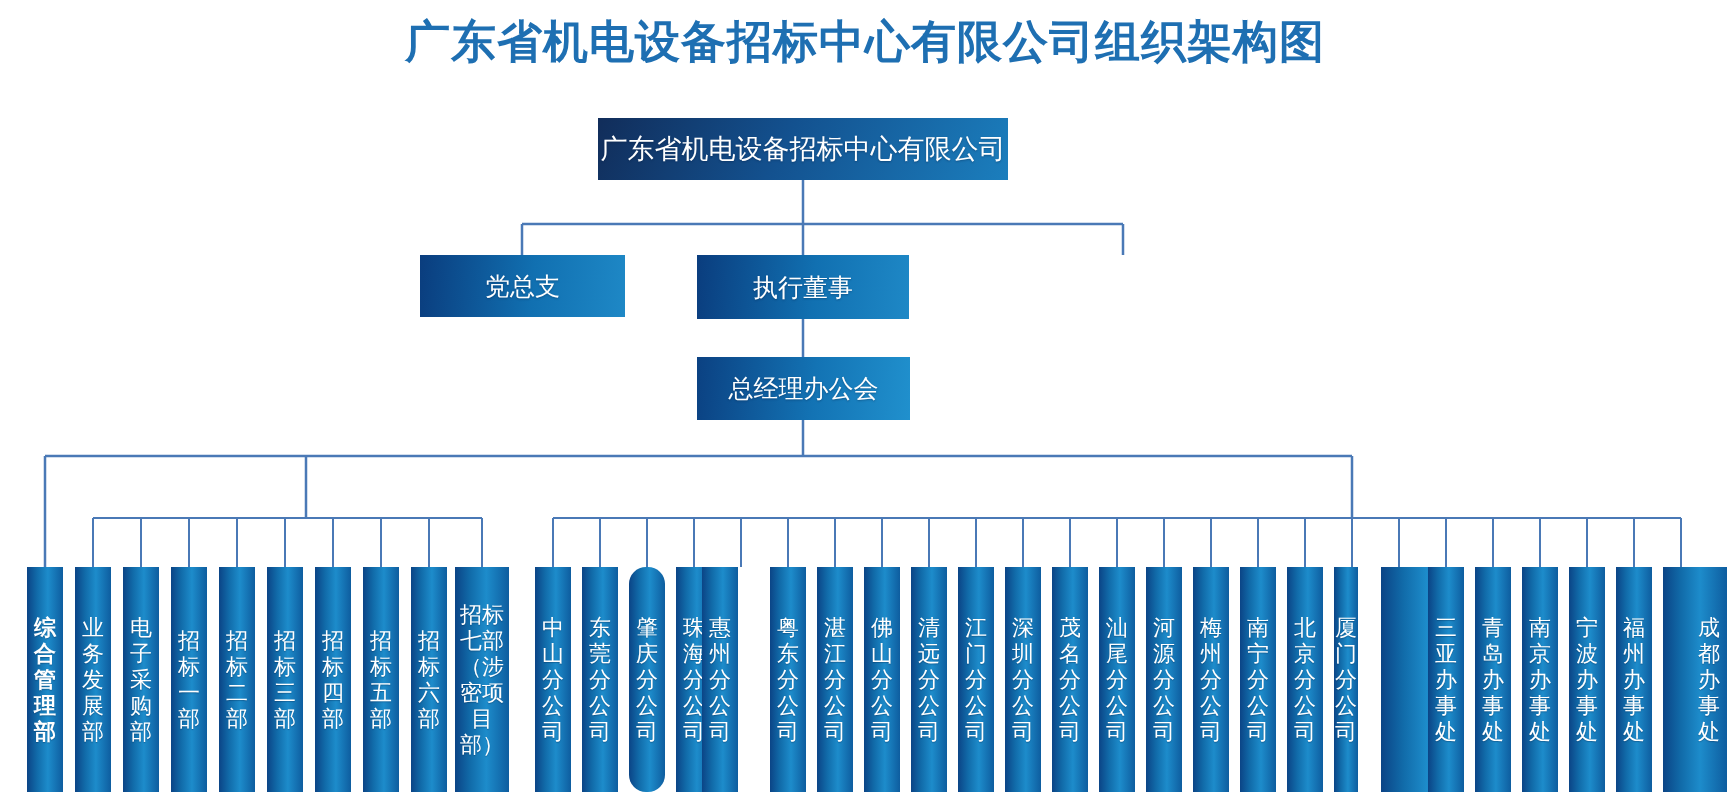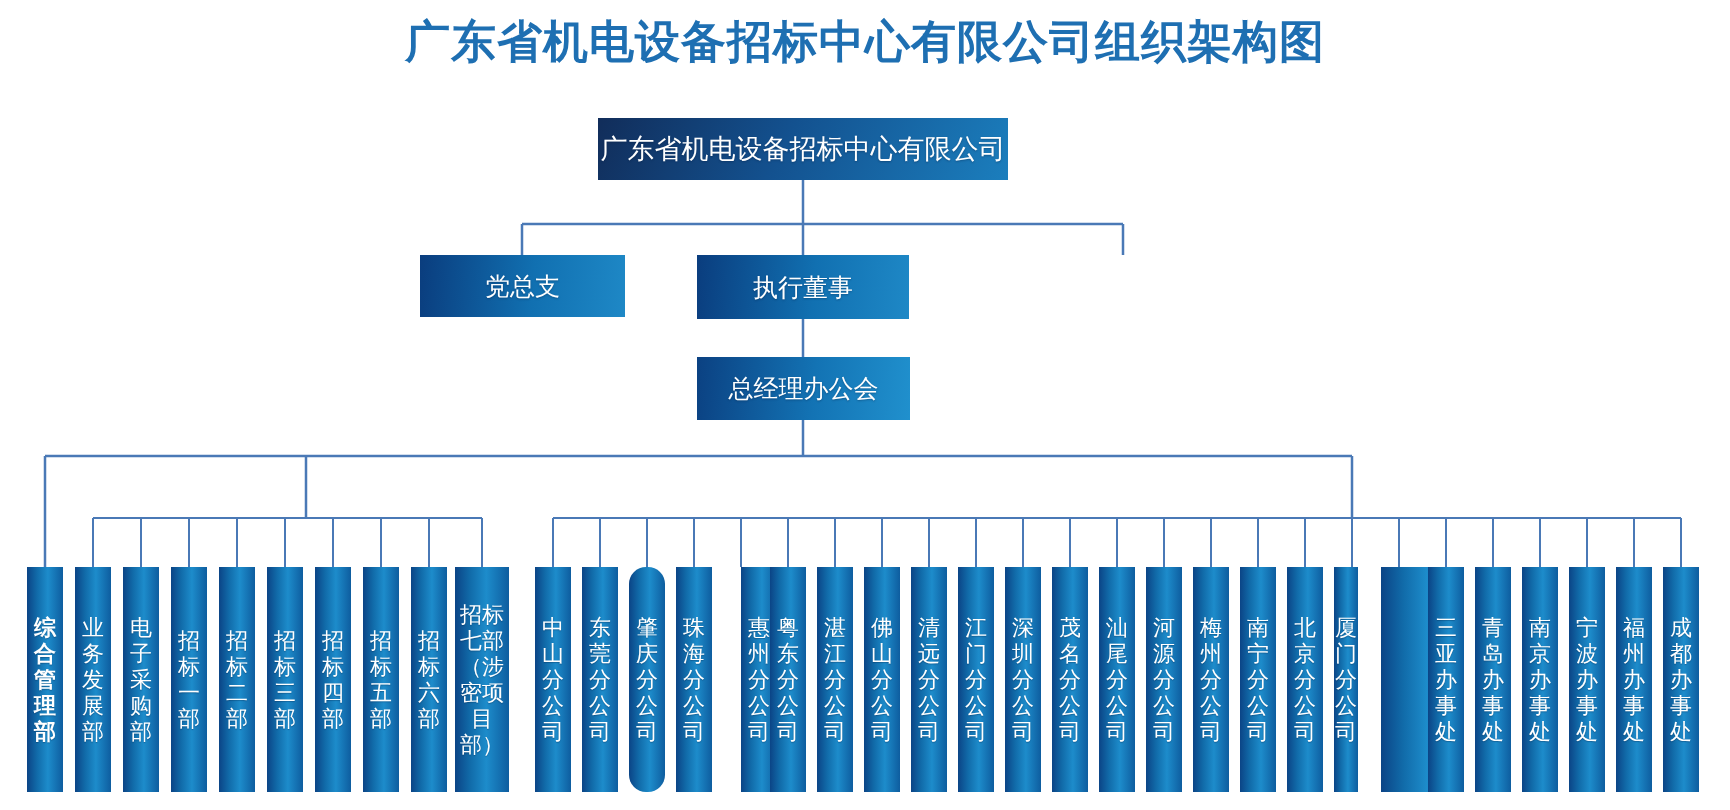--- a/index.html
+++ b/index.html
@@ -73,21 +73,21 @@
       </div>
       <div class="bar" style="left: 582px; width: 36px;">
         <span>东莞分公司</span>
       </div>
       <div class="bar" style="left: 629px; width: 36px; border-radius: 17px;">
         <span>肇庆分公司</span>
       </div>
       <div class="bar" style="left: 676px; width: 36px;">
         <span>珠海分公司</span>
       </div>
-      <div class="bar" style="left: 741px; width: 36px;">
+      <div class="bar" style="left: 702px; width: 36px;">
         <span>惠州分公司</span>
       </div>
       <div class="bar" style="left: 770px; width: 36px;">
         <span>粤东分公司</span>
       </div>
       <div class="bar" style="left: 817px; width: 36px;">
         <span>湛江分公司</span>
       </div>
       <div class="bar" style="left: 864px; width: 36px;">
         <span>佛山分公司</span>
@@ -133,17 +133,17 @@
       </div>
       <div class="bar" style="left: 1522px; width: 36px;">
         <span>南京办事处</span>
       </div>
       <div class="bar" style="left: 1569px; width: 36px;">
         <span>宁波办事处</span>
       </div>
       <div class="bar" style="left: 1616px; width: 36px;">
         <span>福州办事处</span>
       </div>
-      <div class="bar" style="left: 1663px; width: 36px;">
+      <div class="bar" style="left: 1663px; width: 36px; padding-left: 28px;">
         <span>成都办事处</span>
       </div>
     </div>
 </div>
 
 </body></html>

